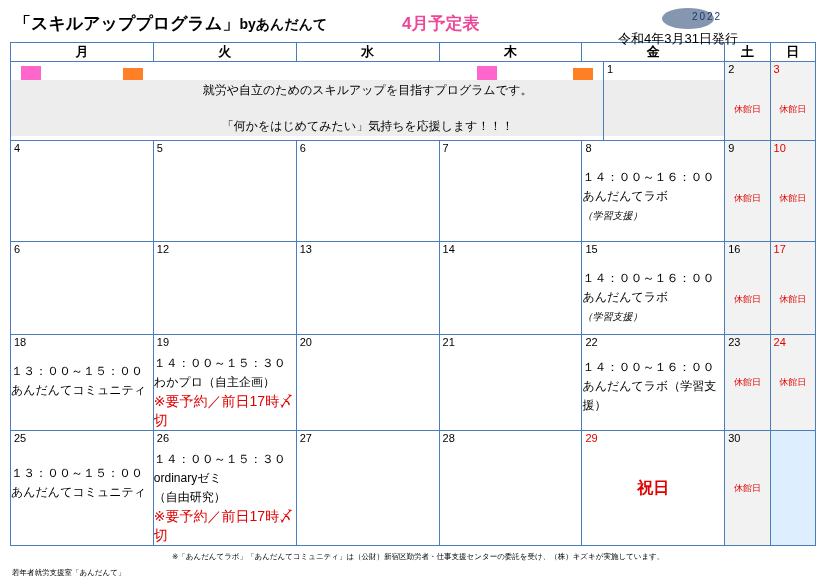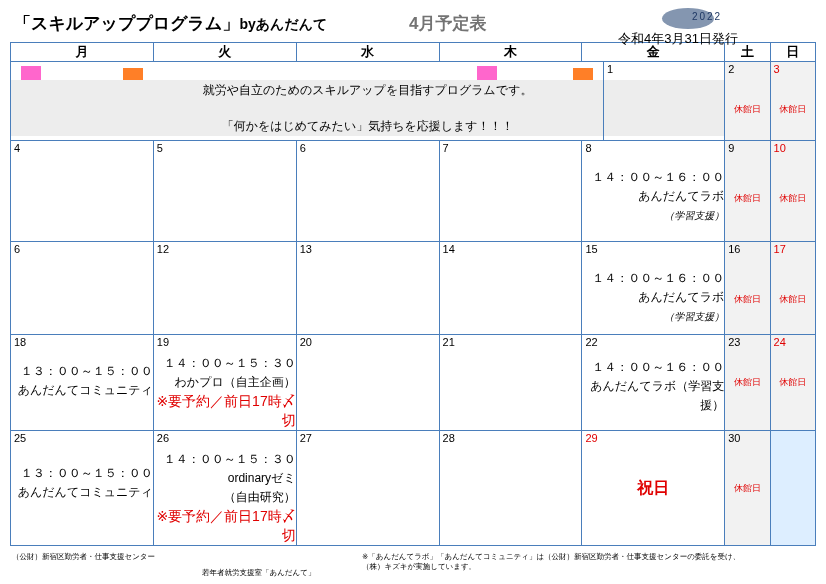--- a/index.html
+++ b/index.html
@@ -13,21 +13,21 @@
 
   
   .header{position:relative;height:34px;}
   .title{
     position:absolute;left:4px;top:4px;
     font-size:17px;font-weight:bold;color:#000;letter-spacing:0px;
   }
   .title .small{font-size:14px;font-weight:bold;}
   .subtitle{
     position:absolute;left:392px;top:4px;
-    font-size:17px;font-weight:bold;color:#737373;margin-left:7px;
+    font-size:17px;font-weight:bold;color:#ec4899;
   }
   .yearbadge{
     position:absolute;right:4px;top:0px;width:76px;height:22px;
   }
   .oval{
     position:absolute;left:0;top:0;width:52px;height:21px;
     background:#8496b0;border-radius:50%/50%;
   }
   .yeartext{
     position:absolute;left:14px;top:3px;width:62px;text-align:center;
@@ -89,21 +89,21 @@
   .bannerbox{
     position:absolute;left:0;top:18px;right:0;height:56px;
     background:#ededed;
     display:flex;flex-direction:column;justify-content:space-between;align-items:center;
   }
   .bannerbox div{font-size:12px;color:#000;line-height:20px;}
   .sq{position:absolute;width:20px;height:14px;}
 
   
   .ev{
-    text-align:right;font-size:12px;color:#000;line-height:19px;
+    text-align:left;font-size:12px;color:#000;line-height:19px;
     margin-top:14px;
   }
   .ev .sm{font-size:10px;font-style:italic;}
   .ev .note{font-size:14px;color:#e00000;}
   .ev-holiday{
     text-align:center;font-size:16px;color:#e00000;font-weight:bold;
     margin-top:34px;
   }
 
   
@@ -325,19 +325,18 @@
         <td class="day weekend blue">
           <div class="dnum">&nbsp;</div>
         </td>
       </tr>
 
     </tbody>
   </table>
 
   <div class="footer">
     <div class="l1">
-      <div class="f-a">（公財）新宿区勤労者・仕事支援センター</div>
       <div class="f-b">若年者就労支援室「あんだんて」</div>
       <div class="f-d">※「あんだんてラボ」「あんだんてコミュニティ」は（公財）新宿区勤労者・仕事支援センターの委託を受け、（株）キズキが実施しています。</div>
     </div>
   </div>
 
 </div>
 
 </body></html>

